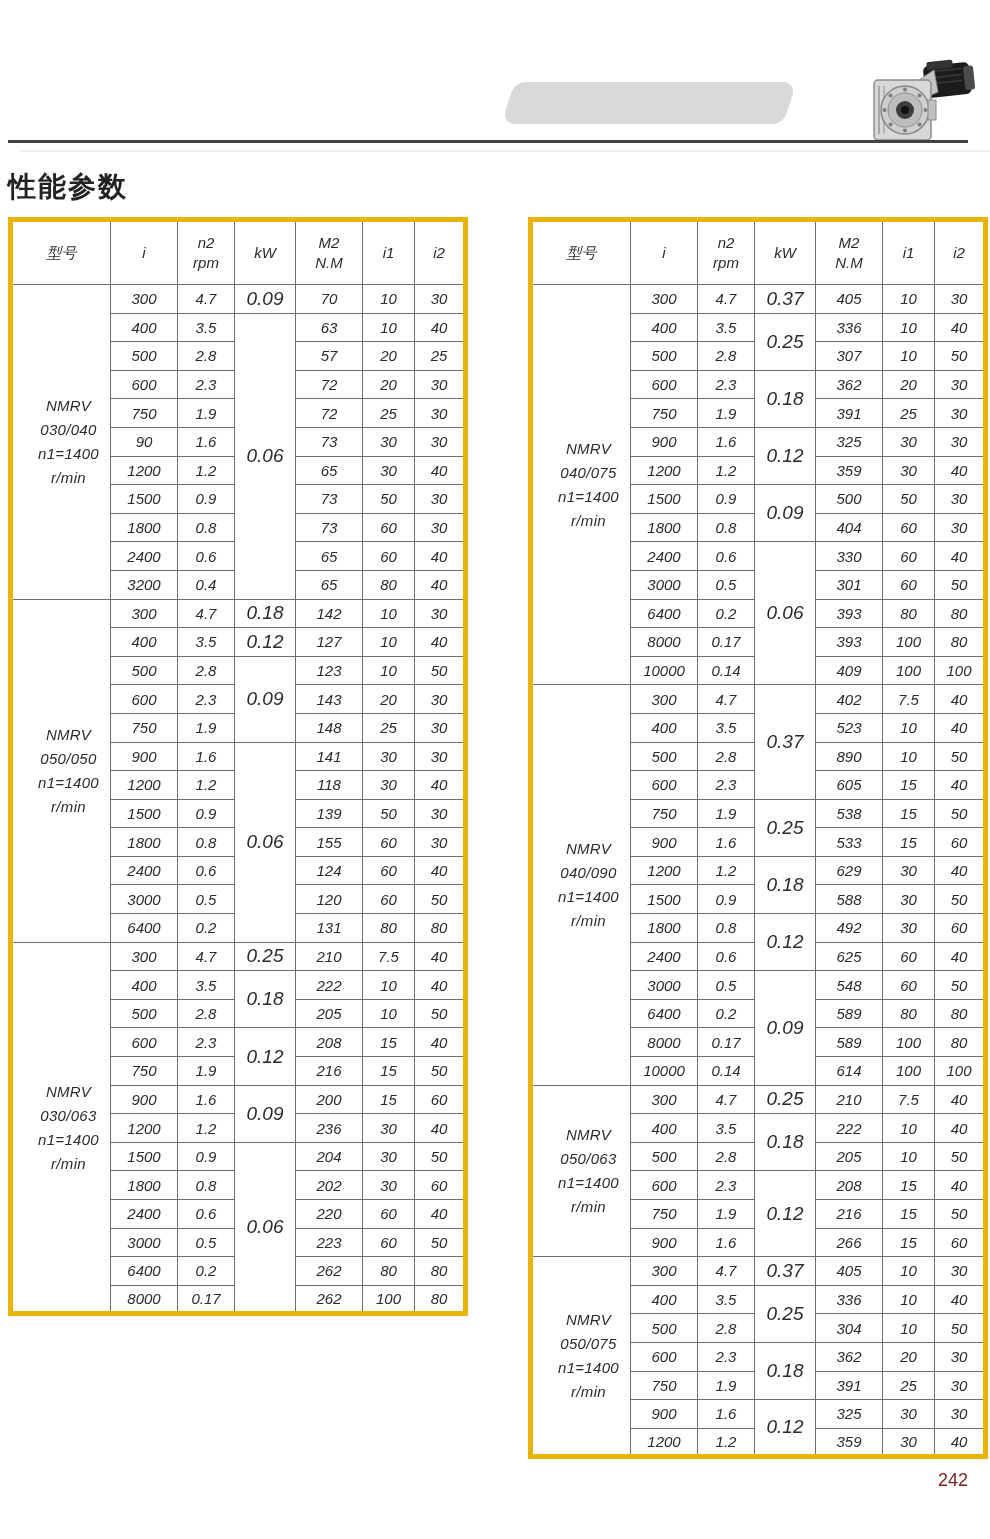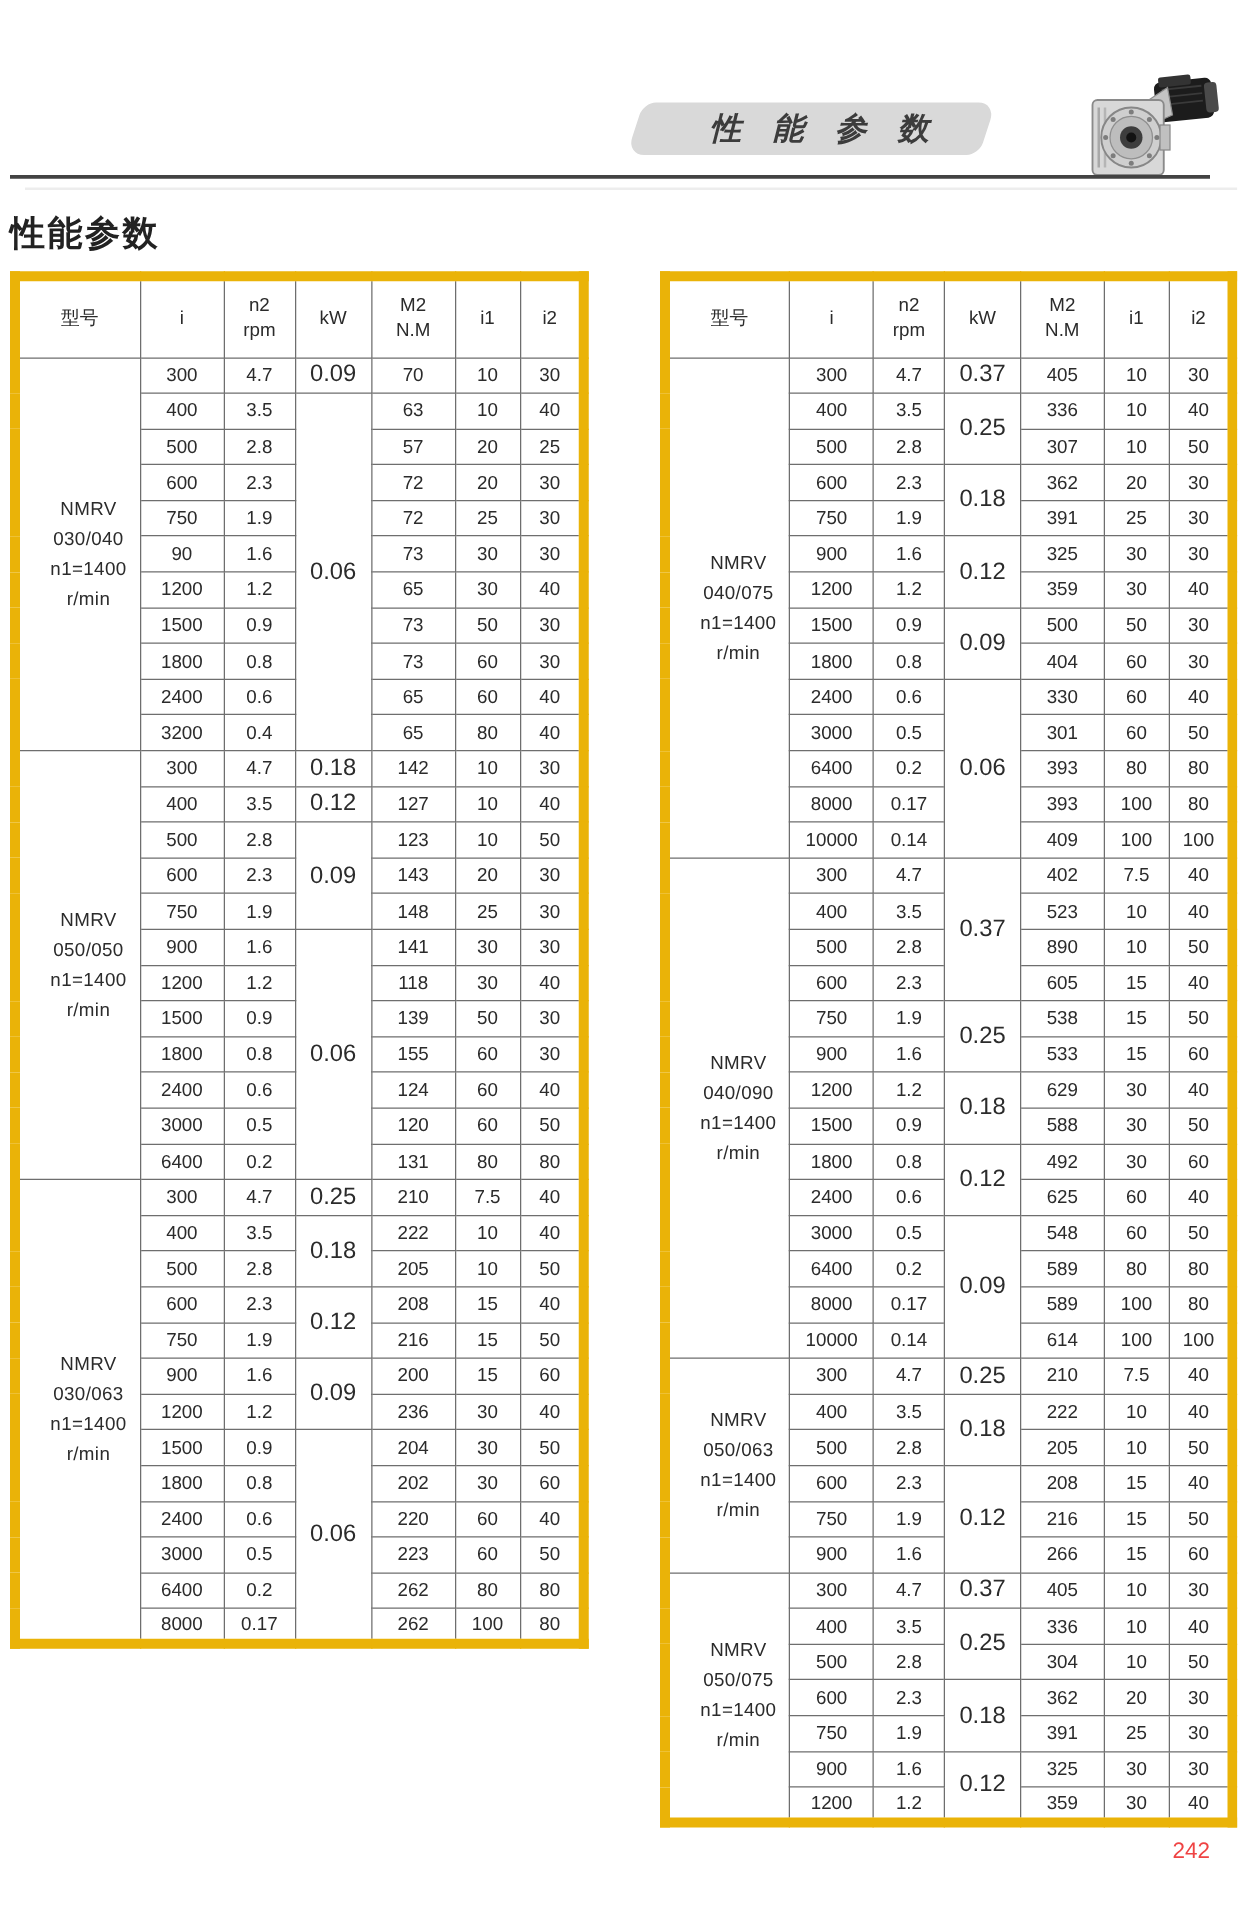--- a/index.html
+++ b/index.html
@@ -8,45 +8,44 @@
 
   
   #banner{position:absolute;left:508px;top:82px;width:282px;height:42px;
           background:#d9d9d9;transform:skewX(-18deg);border-radius:10px 14px 10px 14px;}
   #banner-text{position:absolute;left:540px;top:86px;width:240px;text-align:center;
           font-size:25px;font-weight:bold;font-style:italic;letter-spacing:9px;color:#3c3c3c;}
   #rule-dark{position:absolute;left:8px;top:140px;width:960px;height:3px;background:#434343;}
   #rule-light{position:absolute;left:20px;top:150px;width:970px;height:2px;background:#ededed;}
   #section-title{position:absolute;left:8px;top:168px;font-size:28px;font-weight:bold;
           letter-spacing:2px;color:#222;}
-  #page-num{position:absolute;right:22px;top:1470px;font-size:18px;color:#ef4444;}
+  #page-num{position:absolute;right:22px;top:1470px;font-size:18px;color:#7f1d1d;}
 
   #gearbox{position:absolute;left:868px;top:56px;width:110px;height:95px;}
 
   
   .ptable{position:absolute;top:217px;border-collapse:collapse;table-layout:fixed;
-          background:#fff;border:8px solid #eab308;}
+          background:#fff;border:5px solid #eab308;font-style:italic;}
   #table-left{left:8px;}
   #table-right{left:528px;}
   .ptable td{border:1px solid #6e6e6e;text-align:center;vertical-align:middle;
           font-size:15px;color:#2b2b2b;padding:0;overflow:hidden;}
   .ptable tr{height:28.6px;}
   .ptable tr.head-row{height:65px;}
   .ptable td.hcell{white-space:pre-line;line-height:1.35;font-size:15px;}
   .ptable td.model-cell{text-align:center;padding-left:14px;font-size:15px;}
   .ptable td.model-cell div{margin:7px 0;letter-spacing:0.3px;}
   .ptable td.kw-cell{font-size:19px;}
 </style>
 </head>
 <body>
 
 <div id="page">
 
   <div id="banner"></div>
-  <div id="banner-text">性 能 参 数</div>
 
   <div id="gearbox">
     <svg width="110" height="95" viewBox="0 0 110 95">
       <g transform="rotate(-6 80 22)">
         <rect x="56" y="8" width="46" height="32" rx="5" fill="#1c1c1c"></rect>
         <rect x="96" y="12" width="10" height="24" rx="3" fill="#4a4a4a"></rect>
         <rect x="60" y="4" width="26" height="8" rx="2" fill="#333"></rect>
         <line x1="62" y1="14" x2="94" y2="14" stroke="#3a3a3a" stroke-width="1.5"></line>
         <line x1="62" y1="20" x2="94" y2="20" stroke="#3a3a3a" stroke-width="1.5"></line>
         <line x1="62" y1="26" x2="94" y2="26" stroke="#3a3a3a" stroke-width="1.5"></line>

